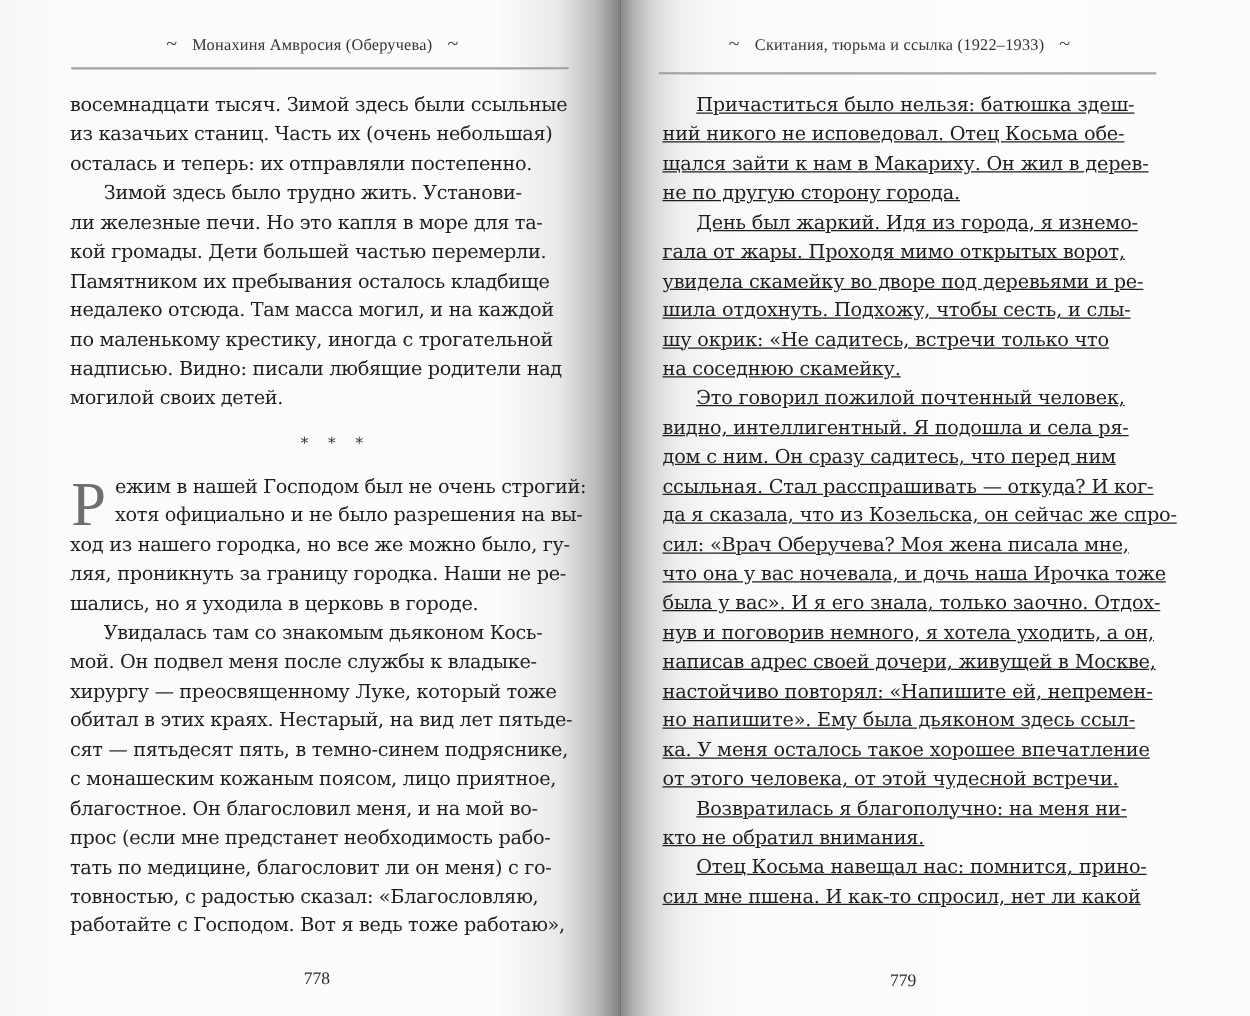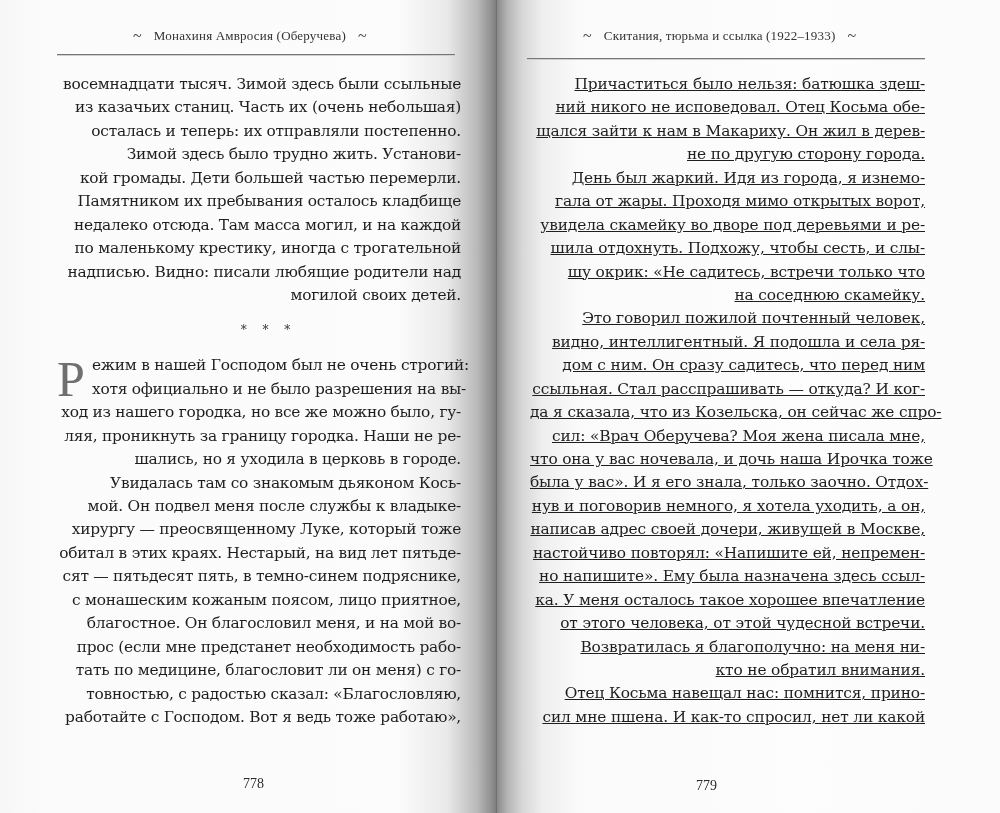--- a/index.html
+++ b/index.html
@@ -87,21 +87,20 @@
       left: 530px;
       top: 73px;
       width: 395px;
       text-decoration: underline;
     }
     .line {
       white-space: nowrap;
       display: block;
       height: 23.45px;
       overflow: visible;
-      text-align: right;
     }
     .indent { padding-left: 27px; }
     .text-left .line { letter-spacing: -0.25px; }
     .text-right .line { letter-spacing: -0.15px; }
     .sep-line {
       height: 47px;
       display: flex;
       align-items: center;
       justify-content: center;
       font-size: 12px;
@@ -124,40 +123,41 @@
     .after-cap { padding-left: 36px; }
 
     .folio {
       position: absolute;
       font-family: Liberation Serif, serif;
       font-size: 14px;
       color: #2a2a2a;
       margin-top: 32px;
     }
     .folio-left { left: 243px; top: 744px; }
-    .folio-right { left: 696px; top: 746px; }
+    .folio-right { left: 712px; top: 746px; }
   </style>
 </head>
 <body>
 
 <div class="spread">
 
   <div class="page page-left">
     <div class="running-head head-left">
       <span class="tilde">~</span>
       <span>Монахиня Амвросия (Оберучева)</span>
       <span class="tilde">~</span>
     </div>
     <div class="head-rule rule-left"></div>
 
     <div class="text-block text-left">
       <span class="line">восемнадцати тысяч. Зимой здесь были ссыльные</span>
       <span class="line">из казачьих станиц. Часть их (очень небольшая)</span>
       <span class="line">осталась и теперь: их отправляли постепенно.</span>
       <span class="line indent">Зимой здесь было трудно жить. Установи-</span>
+      <span class="line">ли железные печи. Но это капля в море для та-</span>
       <span class="line">кой громады. Дети большей частью перемерли.</span>
       <span class="line">Памятником их пребывания осталось кладбище</span>
       <span class="line">недалеко отсюда. Там масса могил, и на каждой</span>
       <span class="line">по маленькому крестику, иногда с трогательной</span>
       <span class="line">надписью. Видно: писали любящие родители над</span>
       <span class="line">могилой своих детей.</span>
 
       <div class="sep-line">* * *</div>
 
       <span class="line dropcap-line after-cap">
@@ -211,21 +211,21 @@
     <span class="line">видно, интеллигентный. Я подошла и села ря-</span>
     <span class="line">дом с ним. Он сразу садитесь, что перед ним</span>
     <span class="line">ссыльная. Стал расспрашивать — откуда? И ког-</span>
     <span class="line">да я сказала, что из Козельска, он сейчас же спро-</span>
     <span class="line">сил: «Врач Оберучева? Моя жена писала мне,</span>
     <span class="line">что она у вас ночевала, и дочь наша Ирочка тоже</span>
     <span class="line">была у вас». И я его знала, только заочно. Отдох-</span>
     <span class="line">нув и поговорив немного, я хотела уходить, а он,</span>
     <span class="line">написав адрес своей дочери, живущей в Москве,</span>
     <span class="line">настойчиво повторял: «Напишите ей, непремен-</span>
-    <span class="line">но напишите». Ему была назначена здесь ссыл-</span>
+    <span class="line">но напишите». Ему была дьяконом здесь ссыл-</span>
     <span class="line">ка. У меня осталось такое хорошее впечатление</span>
     <span class="line">от этого человека, от этой чудесной встречи.</span>
     <span class="line indent">Возвратилась я благополучно: на меня ни-</span>
     <span class="line">кто не обратил внимания.</span>
     <span class="line indent">Отец Косьма навещал нас: помнится, прино-</span>
     <span class="line">сил мне пшена. И как-то спросил, нет ли какой</span>
   </div>
 
   <div class="folio folio-right">779</div>
 </div>

